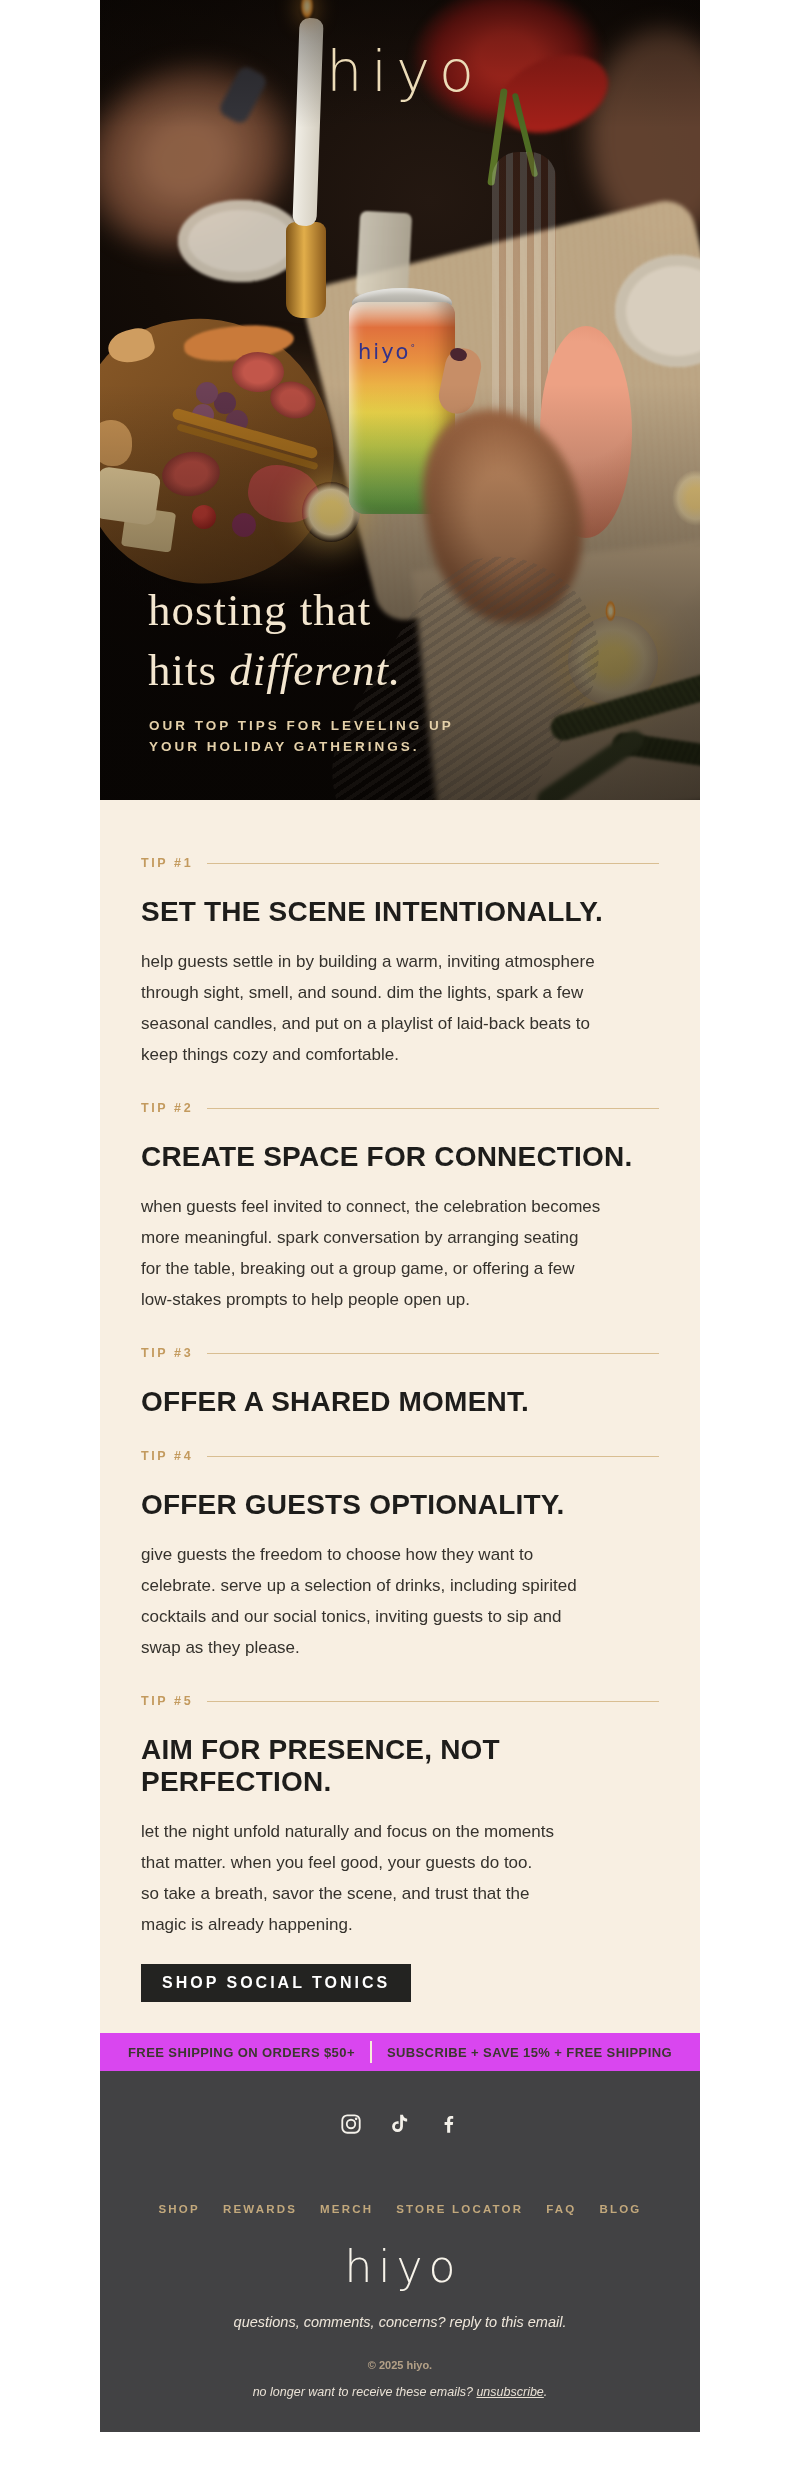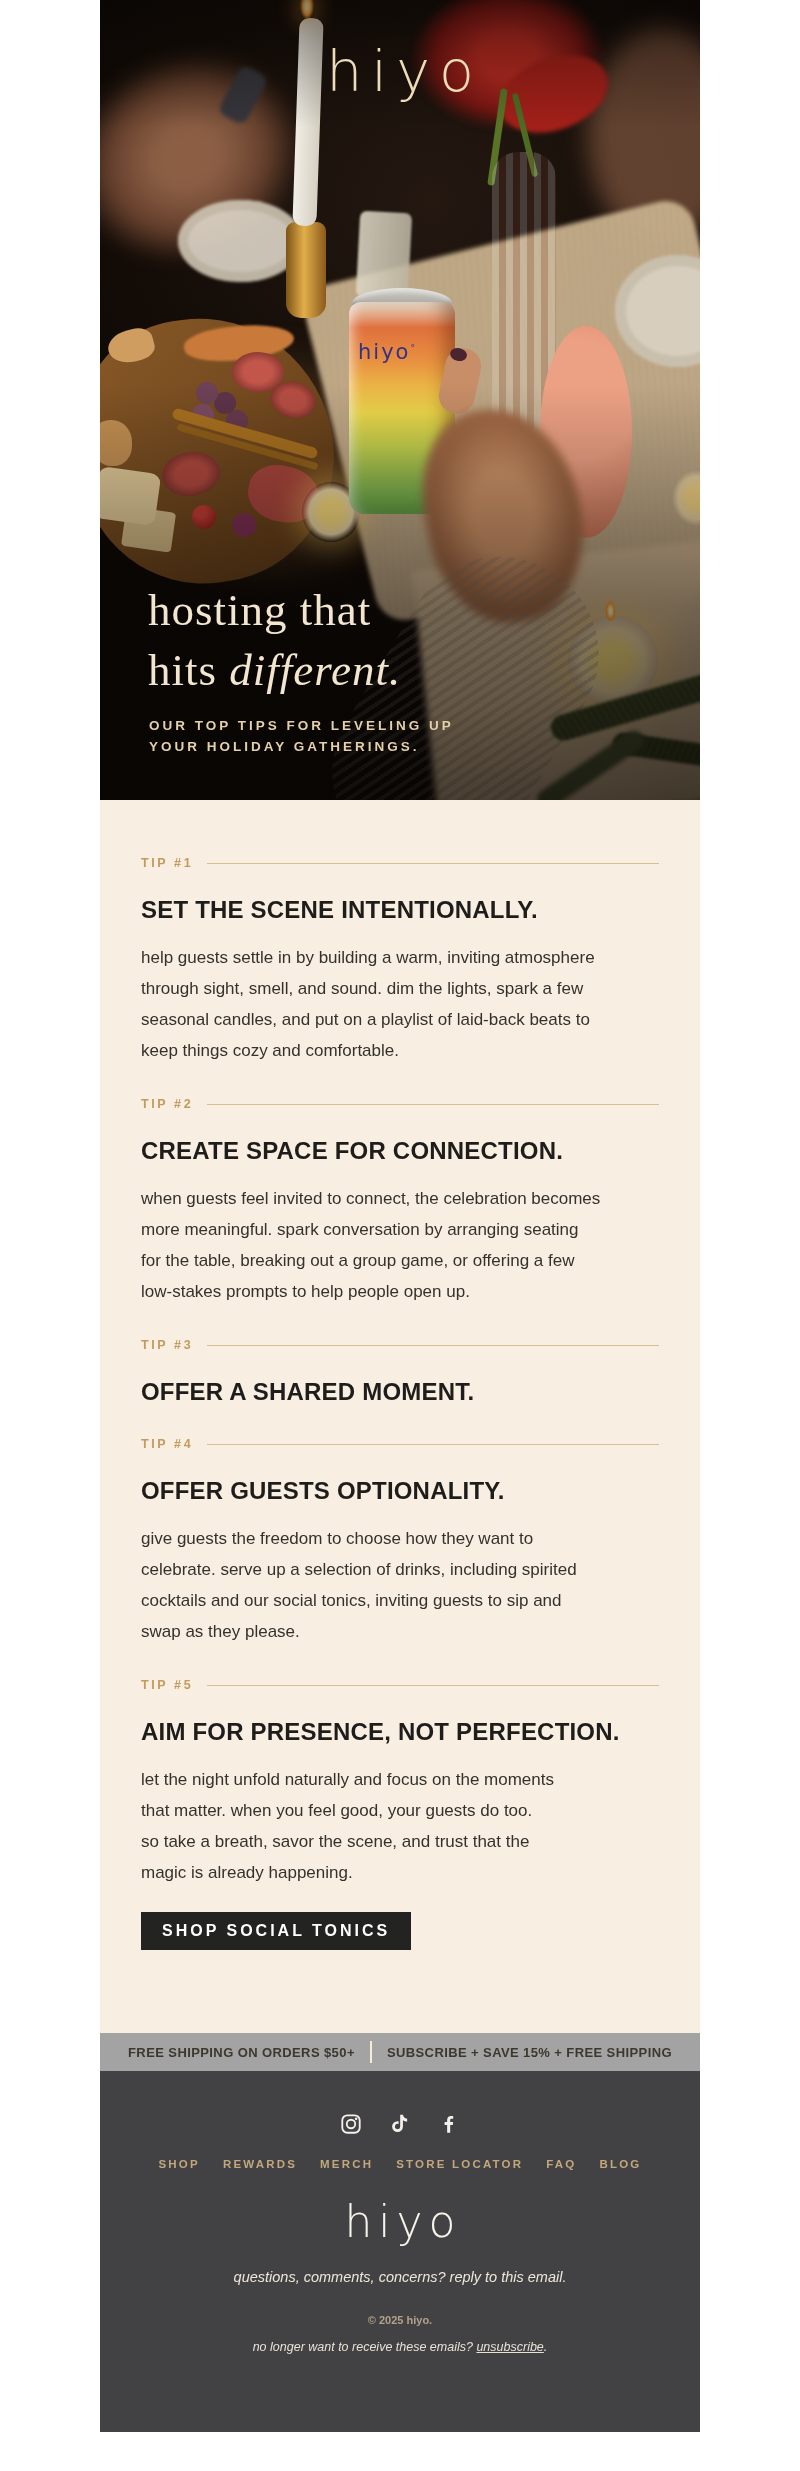--- a/index.html
+++ b/index.html
@@ -60,35 +60,35 @@
   .hero-headline{position:absolute;left:48px;top:580px;font-family:"Liberation Serif",serif;font-size:45px;line-height:60px;letter-spacing:1px;color:#f3e6cf;}
   .hero-headline .ital{font-style:italic;}
   .hero-subhead{position:absolute;left:49px;top:715px;font-size:13.5px;font-weight:bold;letter-spacing:3px;line-height:21px;color:#e4d0a9;white-space:pre-line;}
 
   
   .tips{background:#f8efe2;height:1233px;box-sizing:border-box;padding:56px 41px 0 41px;}
   .tip{margin-bottom:31px;}
   .tip-label-row{display:flex;align-items:center;gap:14px;}
   .tip-label{font-size:12.5px;font-weight:bold;letter-spacing:2.6px;color:#c39a5e;white-space:nowrap;}
   .tip-rule{flex:1;height:1px;background:#d9be92;}
-  .tip-heading{margin:26px 0 18px 0;font-size:24px;letter-spacing:.2px;color:#1e1d1b;font-weight:bold;}
+  .tip-heading{margin:26px 0 18px 0;font-size:28px;letter-spacing:.2px;color:#1e1d1b;font-weight:bold;}
   .tip-body{margin:0;font-size:17px;line-height:31px;color:#35322d;white-space:pre-line;}
   .cta-button{display:inline-block;margin-top:24px;background:#232321;color:#ffffff;font-size:16px;font-weight:bold;letter-spacing:3px;padding:10px 21px;border:none;cursor:pointer;font-family:"Liberation Sans",sans-serif;}
 
   
-  .banner{height:38px;background:#a3a3a3;display:flex;align-items:center;justify-content:center;gap:15px;font-size:13px;font-weight:bold;letter-spacing:.4px;color:#3c382f;}
+  .banner{height:38px;background:#d946ef;display:flex;align-items:center;justify-content:center;gap:15px;font-size:13px;font-weight:bold;letter-spacing:.4px;color:#3c382f;}
   .banner-divider{width:2px;height:22px;background:#f6ecd8;}
   .banner-text{cursor:pointer;}
 
   
   .footer{height:361px;background:#424244;box-sizing:border-box;padding-top:42px;text-align:center;}
   .social-row{display:flex;justify-content:center;align-items:center;gap:27px;}
   .social-icon{width:22px;height:22px;display:inline-block;cursor:pointer;}
   .social-icon svg{width:22px;height:22px;display:block;}
-  .nav-row{margin-top:23px;display:flex;justify-content:center;gap:23px;font-size:11.5px;font-weight:bold;letter-spacing:2.2px;color:#c2a87c;}
+  .nav-row{margin-top:68px;display:flex;justify-content:center;gap:23px;font-size:11.5px;font-weight:bold;letter-spacing:2.2px;color:#c2a87c;}
   .nav-item{cursor:pointer;white-space:nowrap;}
   .footer-wordmark{margin-top:26px;font-family:"DejaVu Sans",sans-serif;font-weight:200;font-size:44px;letter-spacing:6px;text-indent:6px;color:#f7f3ea;cursor:pointer;}
   .reply-note{margin-top:22px;font-style:italic;font-size:14.5px;color:#eee6da;}
   .copyright{margin-top:29px;font-size:11px;color:#b4a188;font-weight:bold;}
   .unsub-line{margin-top:14px;font-style:italic;font-size:12.5px;color:#e9e1d5;}
   .unsub-line a{color:#e9e1d5;text-decoration:underline;cursor:pointer;}
   .bottom-space{height:39px;background:#ffffff;}
 </style>
 </head>
 <body>

